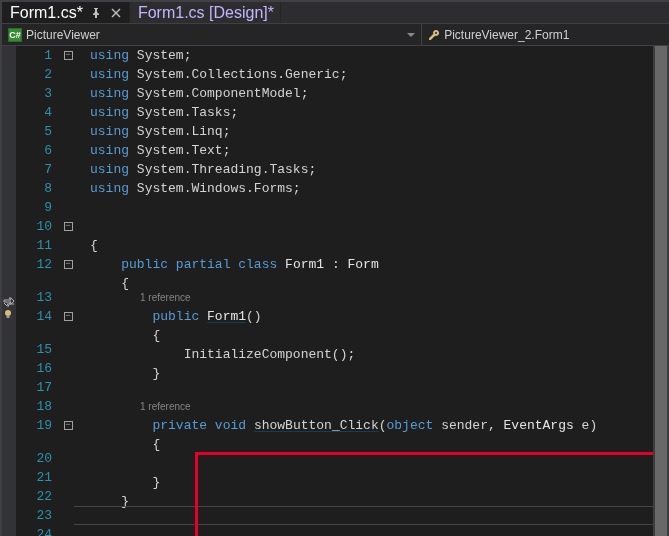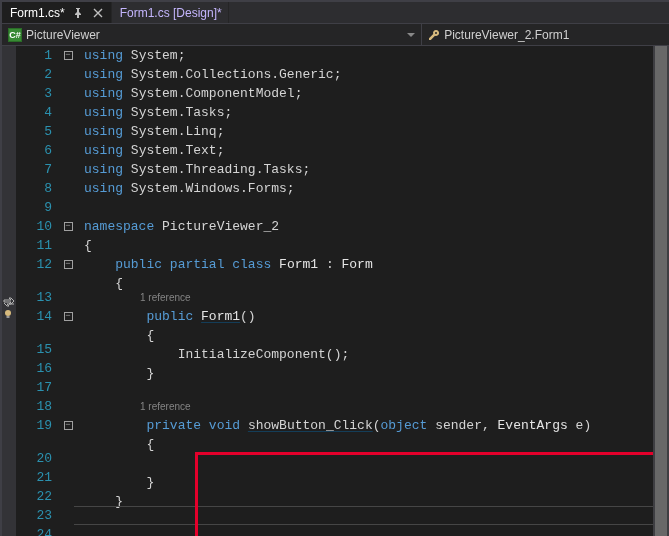--- a/index.html
+++ b/index.html
@@ -12,21 +12,21 @@
     overflow: hidden;
     border: 1px solid #3f3f46;
   }
   .tabbar {
     display: flex;
     background: #2d2d30;
     height: 22px;
     align-items: stretch;
     border-bottom: 1px solid #3f3f46;
     font-family: "Segoe UI", Tahoma, sans-serif;
-    font-size: 12px;
+    font-size: 16px;
   }
   .tab {
     display: flex;
     align-items: center;
     padding: 0 6px 0 8px;
     gap: 6px;
     color: #c4b5fd;
     border-right: 1px solid #252526;
     cursor: pointer;
   }
@@ -124,21 +124,21 @@
   }
   .cursor-line {
     position:absolute;
     left: 12px; right: 12px;
     top: calc(19px * 22 + 14px * 3);
     height: 19px;
     border-top: 1px solid #464646;
     border-bottom: 1px solid #464646;
     pointer-events:none;
   }
-  .txt { padding-left: 10px; }
+  .txt { padding-left: 16px; }
   .kw { color: #569cd6; }
   .type { color: #e5e5e5; }
   .ns { color: #d4d4d4; }
   .ident { color: #d4d4d4; }
   .method { color: #d4d4d4; }
   .underline { text-decoration-line: underline; text-decoration-style: solid; text-decoration-color: #007acc55; text-underline-offset:2px;}
   .lens {
     height:14px;
     font-size:10px;
     color:#858585;
@@ -257,21 +257,21 @@
     <div class="line"><span class="outline-col"><span class="vline"></span></span><span class="txt"><span class="kw">using</span> <span class="ns">System.Collections.Generic</span>;</span></div>
     <div class="line"><span class="outline-col"><span class="vline"></span></span><span class="txt"><span class="kw">using</span> <span class="ns">System.ComponentModel</span>;</span></div>
     <div class="line"><span class="outline-col"><span class="vline"></span></span><span class="txt"><span class="kw">using</span> <span class="ns">System.Tasks</span>;</span></div>
     <div class="line"><span class="outline-col"><span class="vline"></span></span><span class="txt"><span class="kw">using</span> <span class="ns">System.Linq</span>;</span></div>
     <div class="line"><span class="outline-col"><span class="vline"></span></span><span class="txt"><span class="kw">using</span> <span class="ns">System.Text</span>;</span></div>
     <div class="line"><span class="outline-col"><span class="vline"></span></span><span class="txt"><span class="kw">using</span> <span class="ns">System.Threading.Tasks</span>;</span></div>
     <div class="line"><span class="outline-col"><span class="vline"></span></span><span class="txt"><span class="kw">using</span> <span class="ns">System.Windows.Forms</span>;</span></div>
 
     <div class="line"><span class="outline-col"></span><span class="txt"> </span></div>
 
-    <div class="line"><span class="outline-col"><span class="box">−</span></span><span class="txt"><span class="kw">namespace</span> <span class="ident">PictureViewer_2</span></span></div>
+    <div class="line"><span class="outline-col"><span class="box">−</span></span></div>
 
     <div class="line"><span class="outline-col"><span class="vline"></span></span><span class="txt">{</span></div>
 
 
     <div class="line"><span class="outline-col"><span class="vline"></span><span class="box" style="position:relative;z-index:1;">−</span></span><span class="txt">    <span class="kw">public</span> <span class="kw">partial</span> <span class="kw">class</span> <span class="type">Form1</span> : <span class="type">Form</span></span></div>
 
     <div class="line"><span class="outline-col"><span class="vline"></span></span><span class="txt">    {</span></div>
 
     <div class="lens">
         <span class="outline-col">

